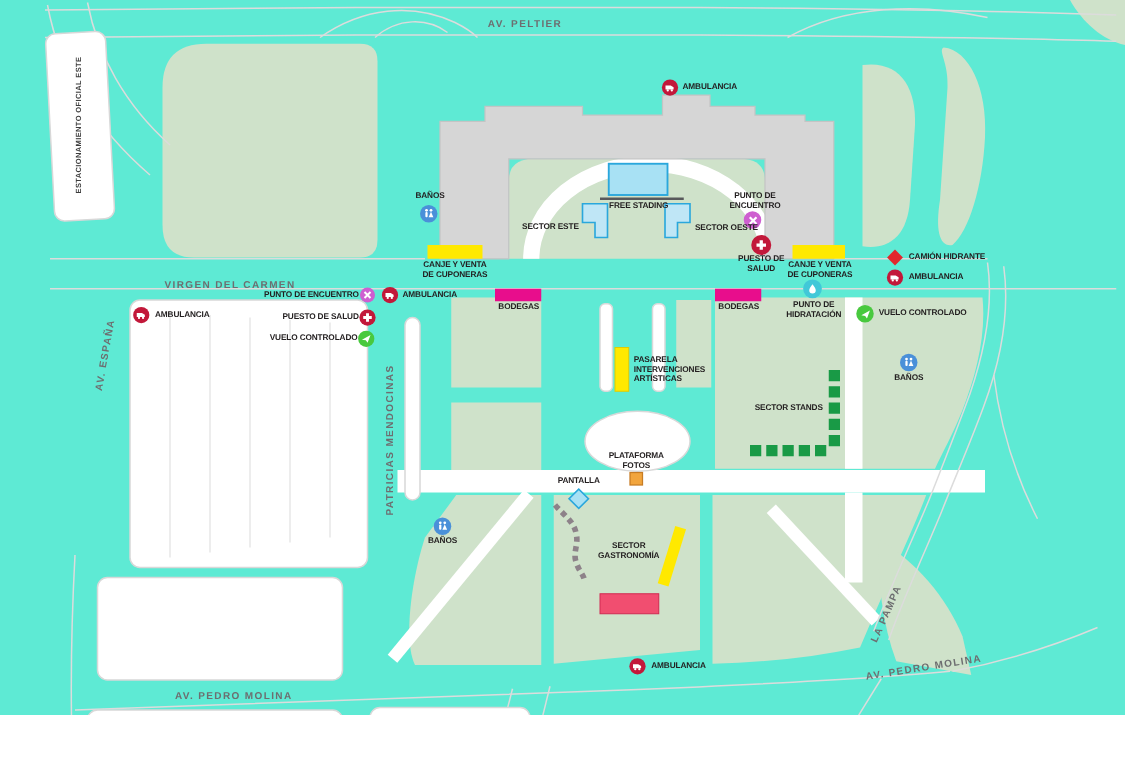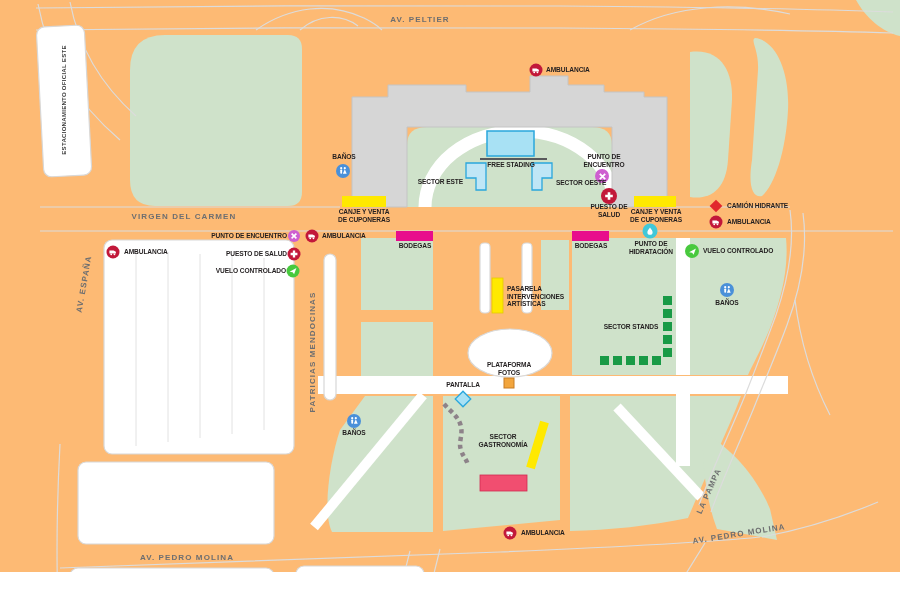--- a/index.html
+++ b/index.html
@@ -1,16 +1,16 @@
 <!DOCTYPE html>
 <html><head>
 <meta charset="utf-8">
 <style>
   html,body{margin:0;padding:0;background:#fff;}
-  .stage{position:relative;width:900px;height:572px;background:#fdba74;overflow:hidden;
+  .stage{position:relative;width:900px;height:572px;background:#5eead4;overflow:hidden;
          font-family:"Liberation Sans",sans-serif;text-decoration:underline;}
   .stage > svg.map{position:absolute;left:0;top:0;}
   .poi{position:absolute;transform:translate(-50%,-50%);font-size:6.6px;font-weight:bold;
        color:#221e1f;line-height:1.15;text-align:center;letter-spacing:-0.1px;white-space:nowrap;}
   .wrap{white-space:normal;}
   .anchor-l{transform:translate(0,-50%);text-align:left;}
   .anchor-r{transform:translate(-100%,-50%);text-align:right;}
   .street{position:absolute;transform:translate(-50%,-50%);font-size:8px;font-weight:bold;
           color:#6d6e70;letter-spacing:1.1px;white-space:nowrap;}
   .street.small{font-size:6px;color:#3c3c3c;letter-spacing:0.3px;}
@@ -121,21 +121,21 @@
     </g>
     <rect x="504" y="378" width="10" height="10" fill="#f2a53d" stroke="#c77c24" stroke-width="1"></rect>
     <rect x="457.5" y="393.5" width="11" height="11" fill="#a8e1f4" stroke="#2aa7dc" stroke-width="1.3" transform="rotate(45 463 399)"></rect>
     <rect x="533" y="421" width="9" height="48" fill="#ffe900" transform="rotate(17 537.5 445)"></rect>
     <rect x="480" y="475" width="47" height="16" fill="#f14e70" stroke="#d12b52" stroke-width="0.8"></rect>
     <path d="M444,404 C452,413 459,417 461,427 C463,436 458,442 461,450 C464,459 467,459 468,466" fill="none" stroke="#8d8289" stroke-width="4.5" stroke-dasharray="4.2 3.6"></path>
   </svg>
 
   <div class="street" style="left:420px;top:19px">AV. PELTIER</div>
   <div class="street small rot90" style="left:64px;top:100px">ESTACIONAMIENTO OFICIAL ESTE</div>
-  <div class="street" style="left:184px;top:216px">VIRGEN DEL CARMEN</div>
+  <div class="street" style="left:184px;top:228px">VIRGEN DEL CARMEN</div>
   <div class="street rot80" style="left:84px;top:284px">AV. ESPAÑA</div>
   <div class="street rot90" style="left:312px;top:352px">PATRICIAS MENDOCINAS</div>
   <div class="street rot66" style="left:709px;top:491px">LA PAMPA</div>
   <div class="street rot9" style="left:739px;top:534px">AV. PEDRO MOLINA</div>
   <div class="street" style="left:187px;top:557px">AV. PEDRO MOLINA</div>
 
   <div class="ico" style="left:536px;top:70px;width:13px;height:13px;background:#c2183a">
     <svg width="9" height="9" viewBox="0 0 10 10">
         <path fill="#fff" d="M1,3.2 h4.6 l2.6,1.6 v2 H1 Z"></path>
         <circle fill="#fff" cx="3" cy="7.6" r="1"></circle>

